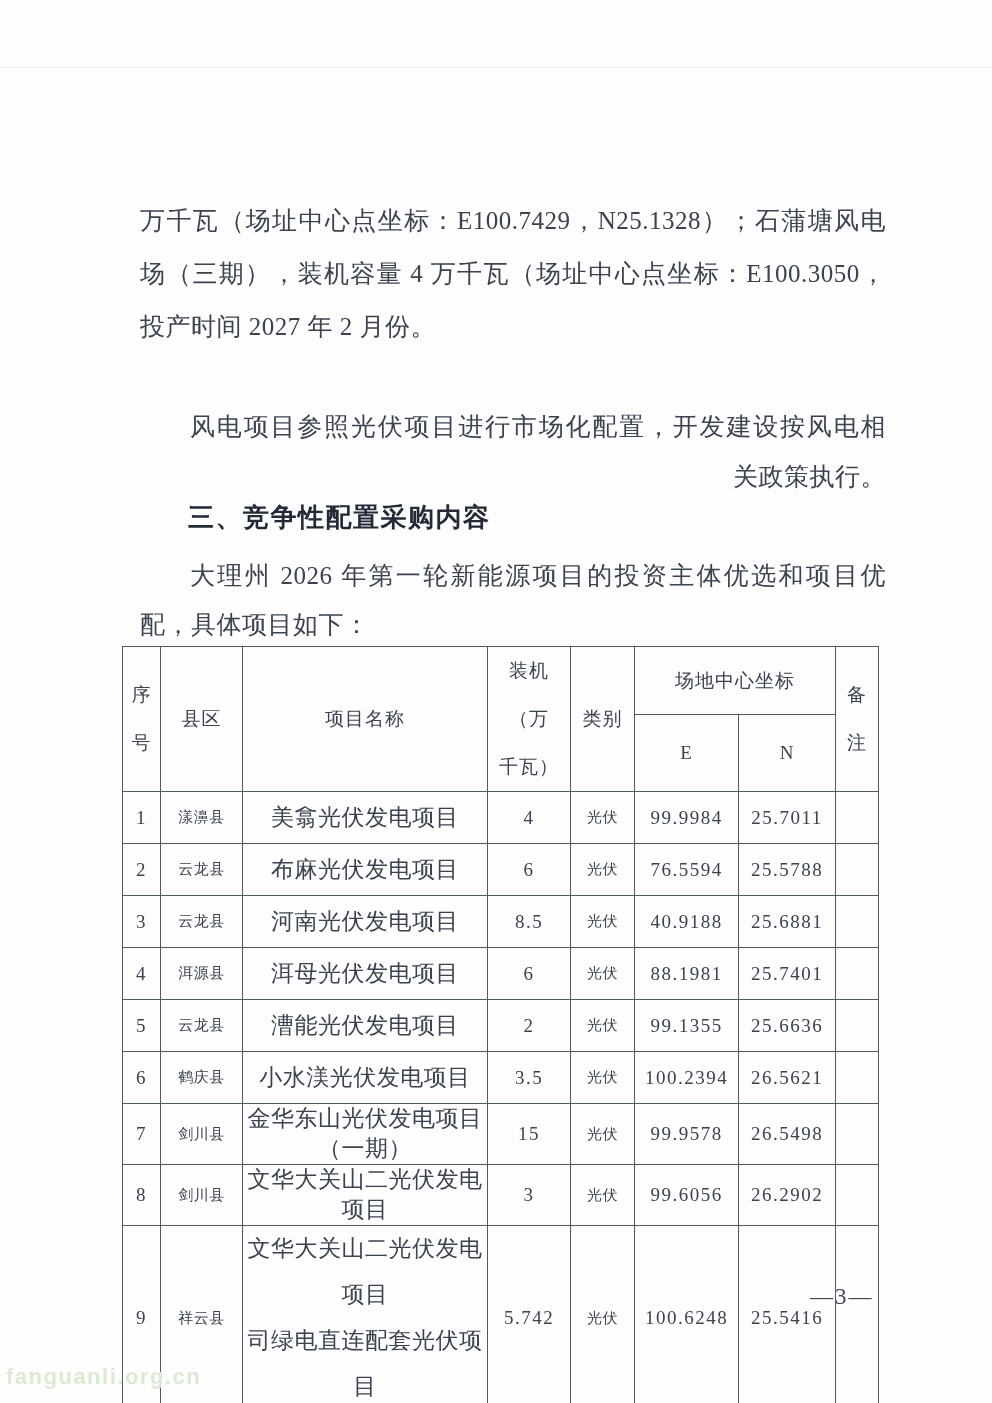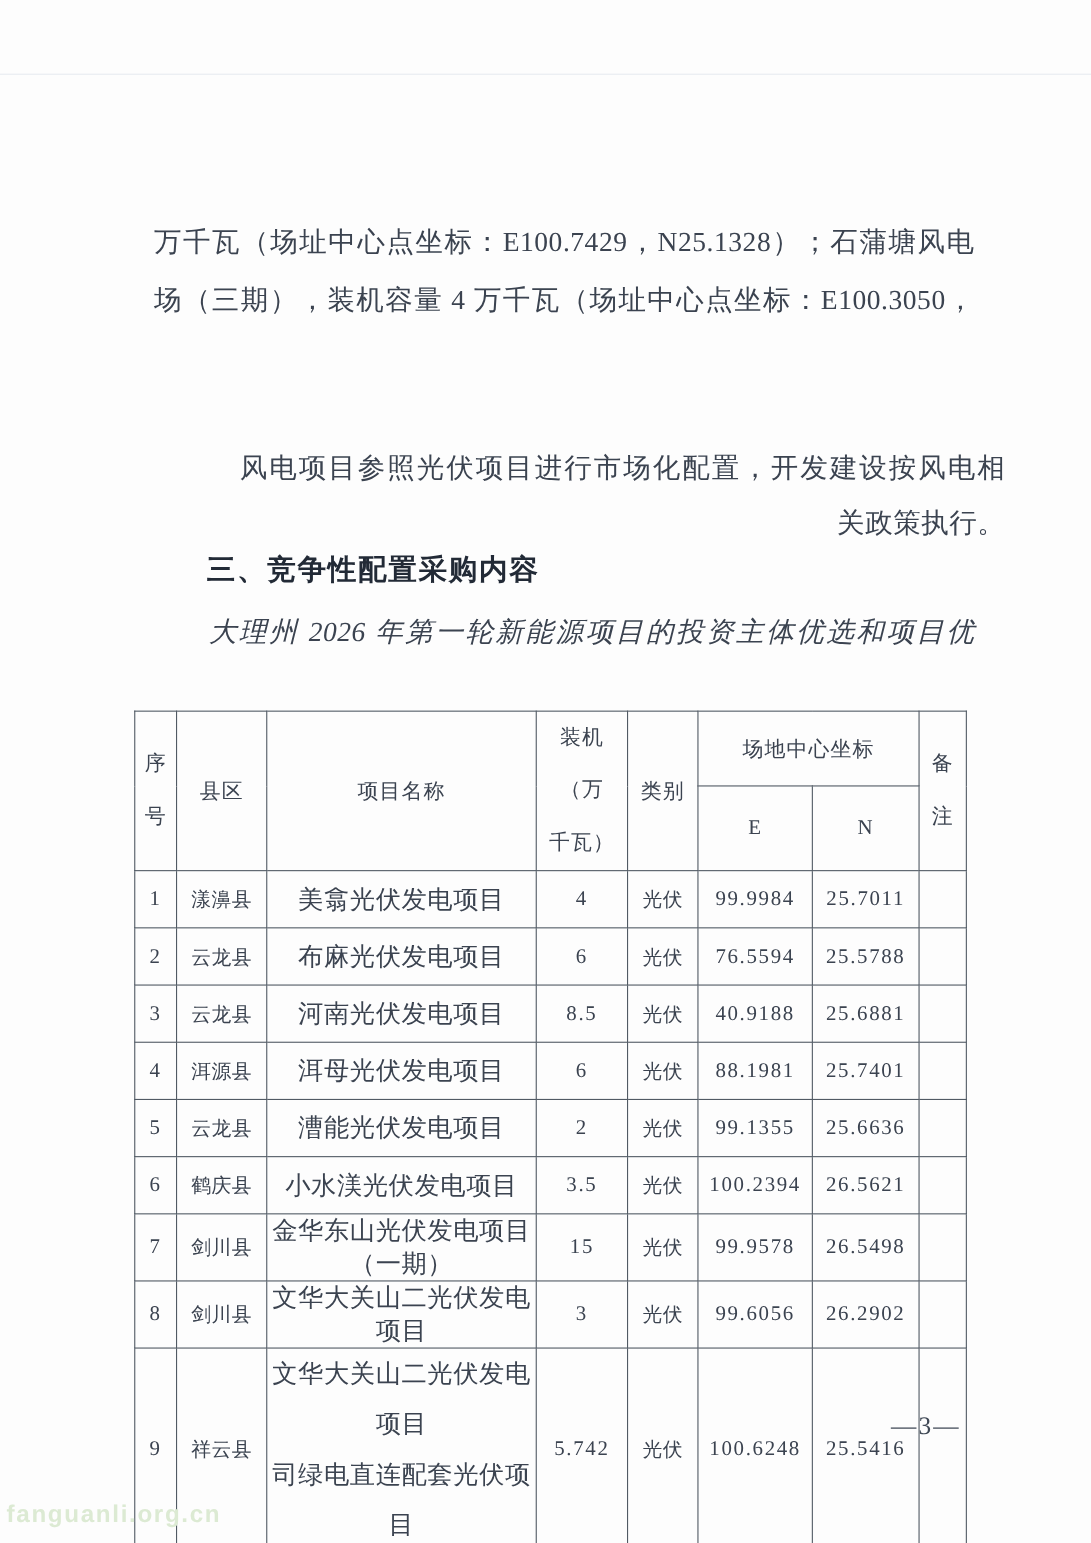--- a/index.html
+++ b/index.html
@@ -20,22 +20,22 @@
     color: var(--ink);
     overflow: hidden;
   }
   .scan-line {
     position: absolute; top: 67px; left: 0;
     width: 992px; height: 1px;
     background: var(--scanline);
   }
   .text-block { position: absolute; left: 140px; width: 746px; }
   #p1 { top: 194px; }
-  #p2 { top: 402px; margin-left: 28px; }
-  #p3 { top: 551px; font-style: italic; }
+  #p2 { top: 402px; }
+  #p3 { top: 551px; }
   .line {
     font-size: 25px;
     color: var(--ink);
     letter-spacing: 0.5px;
     white-space: normal;
   }
   #p1 .line { line-height: 53px; }
   #p2 .line { line-height: 50px; text-align: right; }
   #p3 .line { line-height: 49px; }
   .fill { text-align: justify; text-align-last: justify; }
@@ -70,21 +70,21 @@
     font-size: 19px;
     letter-spacing: 1px;
   }
   thead tr.h-top th { height: 48px; }
   thead tr.h-bottom th { height: 54px; }
   th.tall { line-height: 48px; }
   .pre { white-space: pre-line; }
   tbody tr { height: 52px; }
   tbody tr.tall-row { height: 106px; }
   tbody td { font-size: 19px; }
-  tbody td.cjk { font-size: 18px; letter-spacing: 0.5px; }
+  tbody td.cjk { font-size: 15px; letter-spacing: 0.5px; }
   tbody td.name { font-size: 23px; letter-spacing: 0.5px; line-height: 30px; }
   tbody tr.tall-row td.name { line-height: 46px; }
   tbody td.num { letter-spacing: 1.5px; }
   .pagenum {
     position: absolute; left: 810px; top: 1284px;
     font-size: 23px;
     color: #3f4855;
     letter-spacing: 2px;
   }
   .watermark {
@@ -97,33 +97,35 @@
   }
 </style>
 </head>
 <body>
 
 <div class="scan-line"></div>
 
 <div class="text-block" id="p1">
   <div class="line fill">万千瓦（场址中心点坐标：E100.7429，N25.1328）；石蒲塘风电</div>
   <div class="line fill">场（三期），装机容量 4 万千瓦（场址中心点坐标：E100.3050，</div>
+  <div class="line">投产时间 2027 年 2 月份。</div>
 </div>
 
 <div class="text-block" id="p2">
   <div class="line fill indent">风电项目参照光伏项目进行市场化配置，开发建设按风电相</div>
   <div class="line">关政策执行。</div>
 </div>
 
 <div id="heading-block">
   <div class="heading">三、竞争性配置采购内容</div>
 </div>
 
 <div class="text-block" id="p3">
   <div class="line fill indent">大理州 2026 年第一轮新能源项目的投资主体优选和项目优</div>
+  <div class="line">配，具体项目如下：</div>
 </div>
 
 <table class="projects">
   <colgroup>
     <col style="width:38px">
     <col style="width:82px">
     <col style="width:245px">
     <col style="width:83px">
     <col style="width:64px">
     <col style="width:104px">

